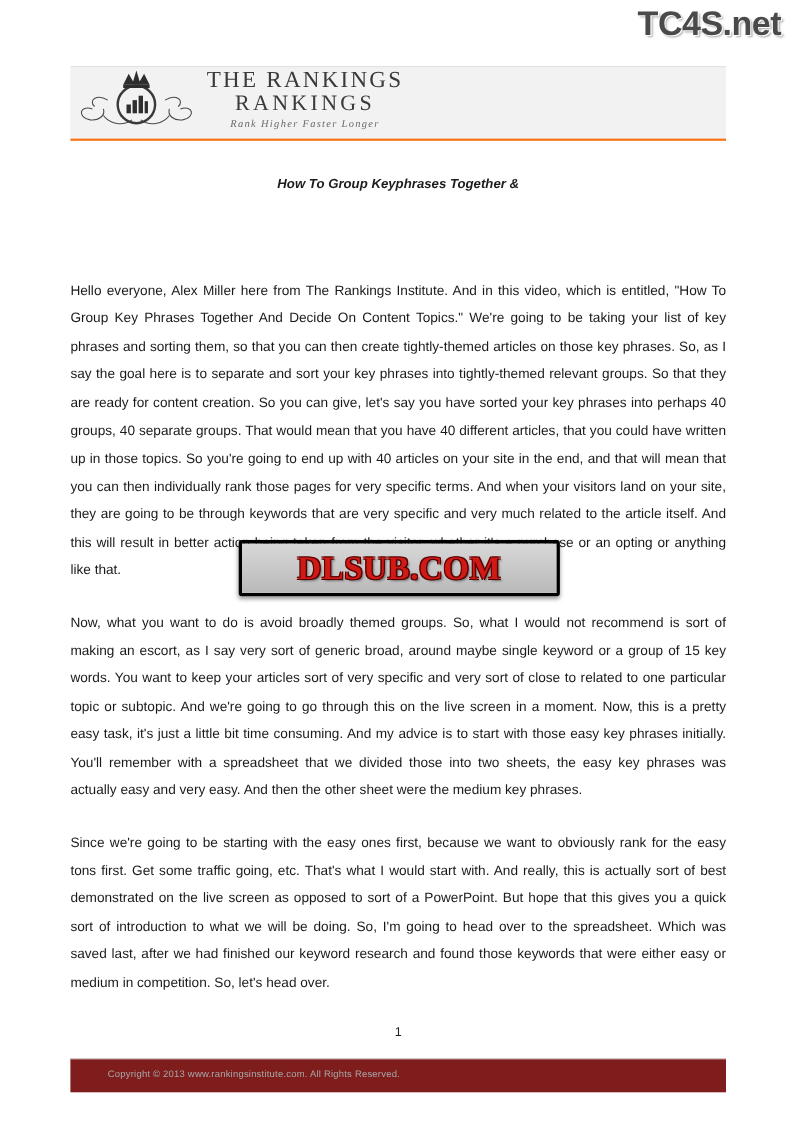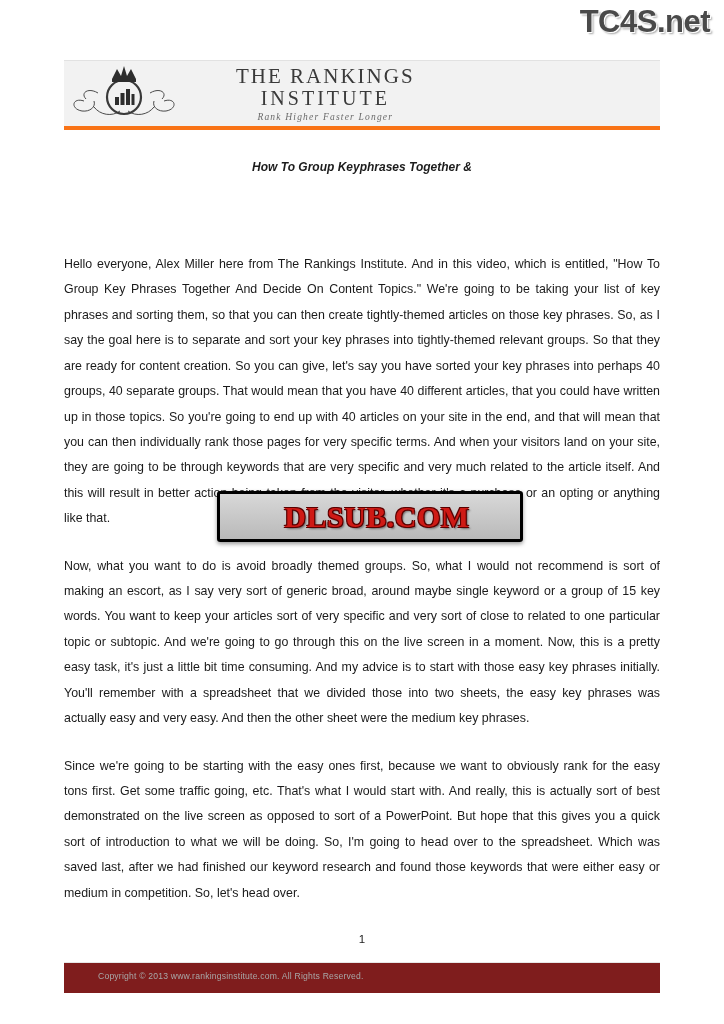--- a/index.html
+++ b/index.html
@@ -39,24 +39,22 @@
 
   
   .header-band {
     position: absolute;
     top: 60px;
     left: 64px;
     width: 596px;
     height: 65px;
     background: #f2f2f2;
     border-top: 1px solid #e2e2e2;
-    border-bottom: 4px solid #f97316;
+    border-bottom: 2px solid #f97316;
     display: flex;
-    align-items: center;
-    gap: 48px;
   }
   .logo-mark {
     width: 120px;
     height: 62px;
     position: relative;
     flex: 0 0 auto;
   }
   .logo-mark svg { display:block; }
   .logo-text {
     margin-left: 4px;
@@ -153,21 +151,20 @@
     left: 217px;
     width: 286px;
     height: 45px;
     background: linear-gradient(#d8d8d8, #b9b9b9);
     border: 3px solid #000;
     border-radius: 3px;
     box-shadow: 0 2px 4px rgba(0,0,0,0.4);
     display: flex;
     align-items: center;
     justify-content: center;
-    padding-left: 14px;
   }
   .dlsub-watermark .txt {
     font-family: "Liberation Serif", serif;
     font-weight: bold;
     font-size: 30px;
     letter-spacing: 0.5px;
     color: #cf1a15;
     text-shadow:
       -1px -1px 0 #5a0000,
        1px -1px 0 #5a0000,
@@ -220,21 +217,21 @@
           <rect x="67.5" y="31" width="3" height="11" fill="#2e2e2e"></rect>
         </g>
         <g fill="#2e2e2e">
           <path d="M48 16 L53 6 L57 13 L60 3 L63 13 L67 6 L72 16 Z"></path>
           <rect x="48" y="16" width="24" height="3"></rect>
         </g>
       </svg>
     </div>
     <div class="logo-text">
       <div class="logo-title">THE RANKINGS</div>
-      <div class="logo-sub">INSTITUTE</div>
+      <div class="logo-sub">RANKINGS</div>
       <div class="logo-tagline">Rank Higher Faster Longer</div>
     </div>
   </div>
 
   <div class="doc-title">
     <div>How To Group Keyphrases Together &amp;</div>
   </div>
 
   <div class="body-copy">
     <p>Hello everyone, Alex Miller here from The Rankings Institute. And in this video, which is entitled, "How To Group Key Phrases Together And Decide On Content Topics." We're going to be taking your list of key phrases and sorting them, so that you can then create tightly-themed articles on those key phrases. So, as I say the goal here is to separate and sort your key phrases into tightly-themed relevant groups. So that they are ready for content creation. So you can give, let's say you have sorted your key phrases into perhaps 40 groups, 40 separate groups. That would mean that you have 40 different articles, that you could have written up in those topics. So you're going to end up with 40 articles on your site in the end, and that will mean that you can then individually rank those pages for very specific terms. And when your visitors land on your site, they are going to be through keywords that are very specific and very much related to the article itself. And this will result in better action being taken from the visitor, whether it's a purchase or an opting or anything like that.</p>

